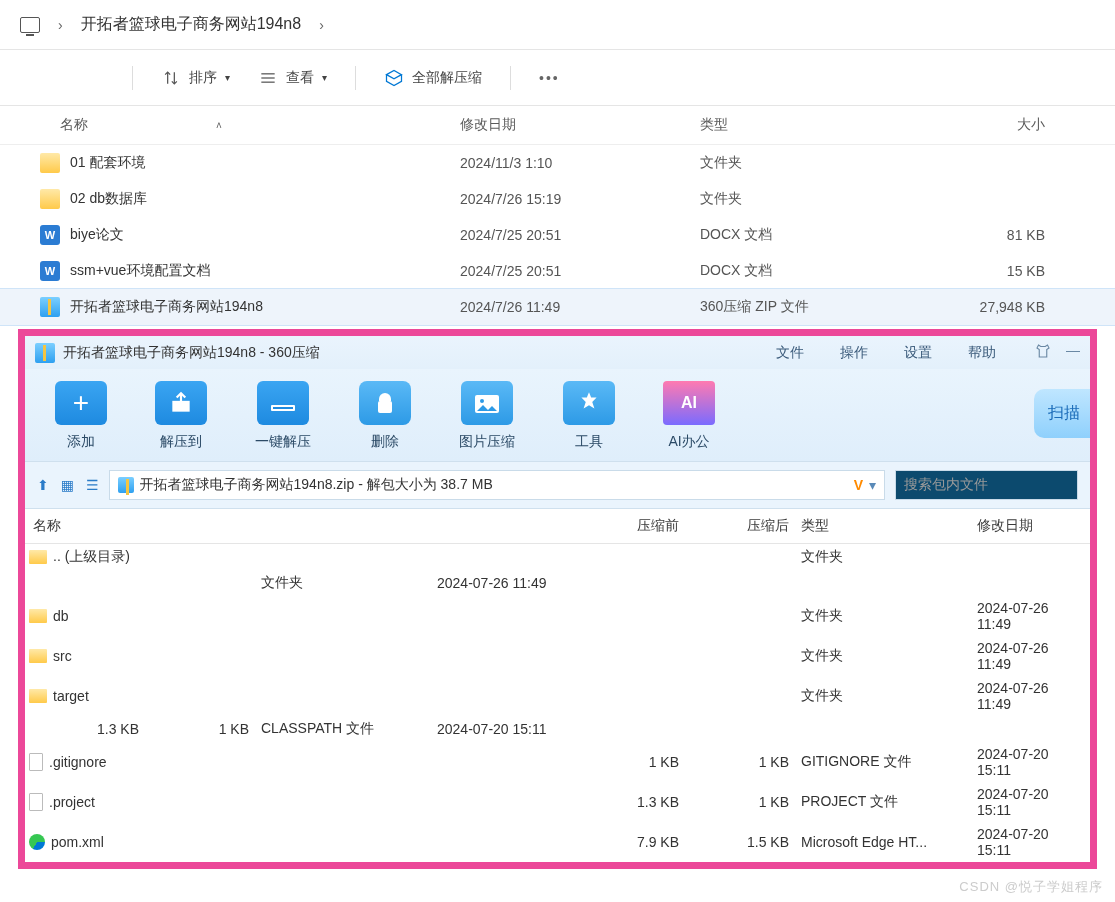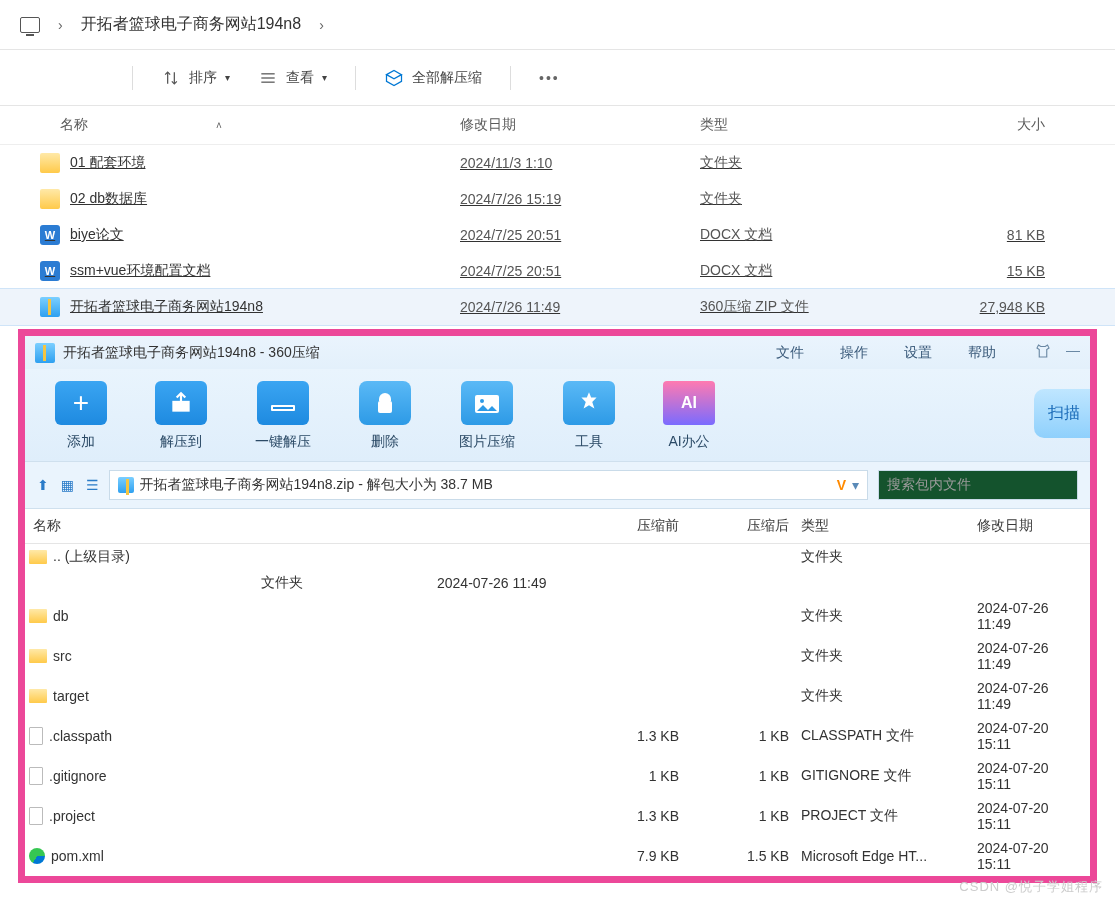--- a/index.html
+++ b/index.html
@@ -22,21 +22,21 @@
 
 
 .explorer-header { display: flex; padding: 10px 20px; color: #5a5a5a; border-bottom: 1px solid #eee; }
 .col-name { flex: 0 0 440px; padding-left: 40px; display: flex; align-items: center; gap: 8px; }
 .col-date { flex: 0 0 240px; }
 .col-type { flex: 0 0 210px; }
 .col-size { flex: 1; text-align: right; padding-right: 50px; }
 .sort-up { font-size: 10px; }
 
 
-.explorer-rows .row { display: flex; align-items: center; padding: 8px 20px; text-decoration: underline; }
+.explorer-rows .row { display: flex; align-items: center; padding: 8px 20px; }
 .explorer-rows .row.selected { background: #eef4fb; outline: 1px solid #cfe4f8; }
 .row .rc-name { flex: 0 0 440px; display: flex; align-items: center; gap: 10px; padding-left: 20px; }
 .row .rc-date { flex: 0 0 240px; color: #555; }
 .row .rc-type { flex: 0 0 210px; color: #555; }
 .row .rc-size { flex: 1; text-align: right; padding-right: 50px; color: #555; }
 .file-icon { width: 20px; height: 20px; display: inline-flex; align-items: center; justify-content: center; border-radius: 2px; font-size: 11px; }
 .folder { background: linear-gradient(#ffe9a8,#ffca4a); }
 .docx { background: #2b7cd3; color: #fff; font-weight: bold; border-radius: 3px; }
 .zip { background: linear-gradient(#7bcfff,#2ea0f0); position: relative; }
 .zip::after { content:""; position:absolute; left:8px; top:2px; width:3px; height:16px; background:#f5c542; }
@@ -59,21 +59,21 @@
 .aicon.imgzip { background: linear-gradient(#5ab9f6,#2d9ae6); color:#fff; }
 .aicon.tools { background: linear-gradient(#5ab9f6,#2d9ae6); color:#fff; }
 .aicon.ai { background: linear-gradient(#ff7ab0,#7a6bff); color:#fff; font-weight:bold; font-size:16px; border-radius:4px; }
 .scan-tab { position:absolute; right:0; top:20px; background:linear-gradient(#bfe6ff,#8fd0fc); padding:14px 10px 14px 14px; border-radius:10px 0 0 10px; color:#1a6bb8; font-size:16px; }
 
 .archive-path { display:flex; align-items:center; background:#eaf4fd; padding:8px 12px; gap:10px; border-top:1px solid #cfe0ee; border-bottom:1px solid #cfe0ee; }
 .archive-path .nav-icons { display:flex; gap:12px; color:#2a7bc8; }
 .archive-path .pathbox { flex:1; background:#fff; border:1px solid #c9dbe9; padding:5px 8px; display:flex; align-items:center; gap:6px; }
 .archive-path .pathbox .v { margin-left:auto; color:#ff8a00; font-weight:bold; }
 .archive-path .dd { color:#5a8ab8; }
-.archive-path .search { width:200px; background:#14532d; border:1px solid #c9dbe9; padding:5px 8px; color:#999; }
+.archive-path .search { width:183px; background:#0c4a6e; border:1px solid #c9dbe9; padding:5px 8px; color:#999; }
 
 
 .archive-header { display:flex; padding:8px 4px; border-bottom:1px solid #e5e5e5; color:#3a3a3a; }
 .ac-name { flex:0 0 540px; padding-left:4px; }
 .ac-before { flex:0 0 110px; text-align:right; }
 .ac-after { flex:0 0 110px; text-align:right; }
 .ac-type { flex:0 0 180px; padding-left:12px; }
 .ac-date { flex:1; padding-left:8px; }
 
 .archive-rows .arow { display:flex; align-items:center; padding:4px 4px; font-size:14px; }
@@ -347,24 +347,20 @@
     <div class="an">
           <span class="afolder"></span>
           <span>target</span>
         </div>
     <div class="ab"></div>
     <div class="aa"></div>
     <div class="at">文件夹</div>
     <div class="ad">2024-07-26 11:49</div>
       </div>
       <div class="arow">
-    <div class="an">
-          <span class="afile"></span>
-          <span>.classpath</span>
-        </div>
     <div class="ab">1.3 KB</div>
     <div class="aa">1 KB</div>
     <div class="at">CLASSPATH 文件</div>
     <div class="ad">2024-07-20 15:11</div>
       </div>
       <div class="arow">
     <div class="an">
           <span class="afile"></span>
           <span>.gitignore</span>
         </div>

